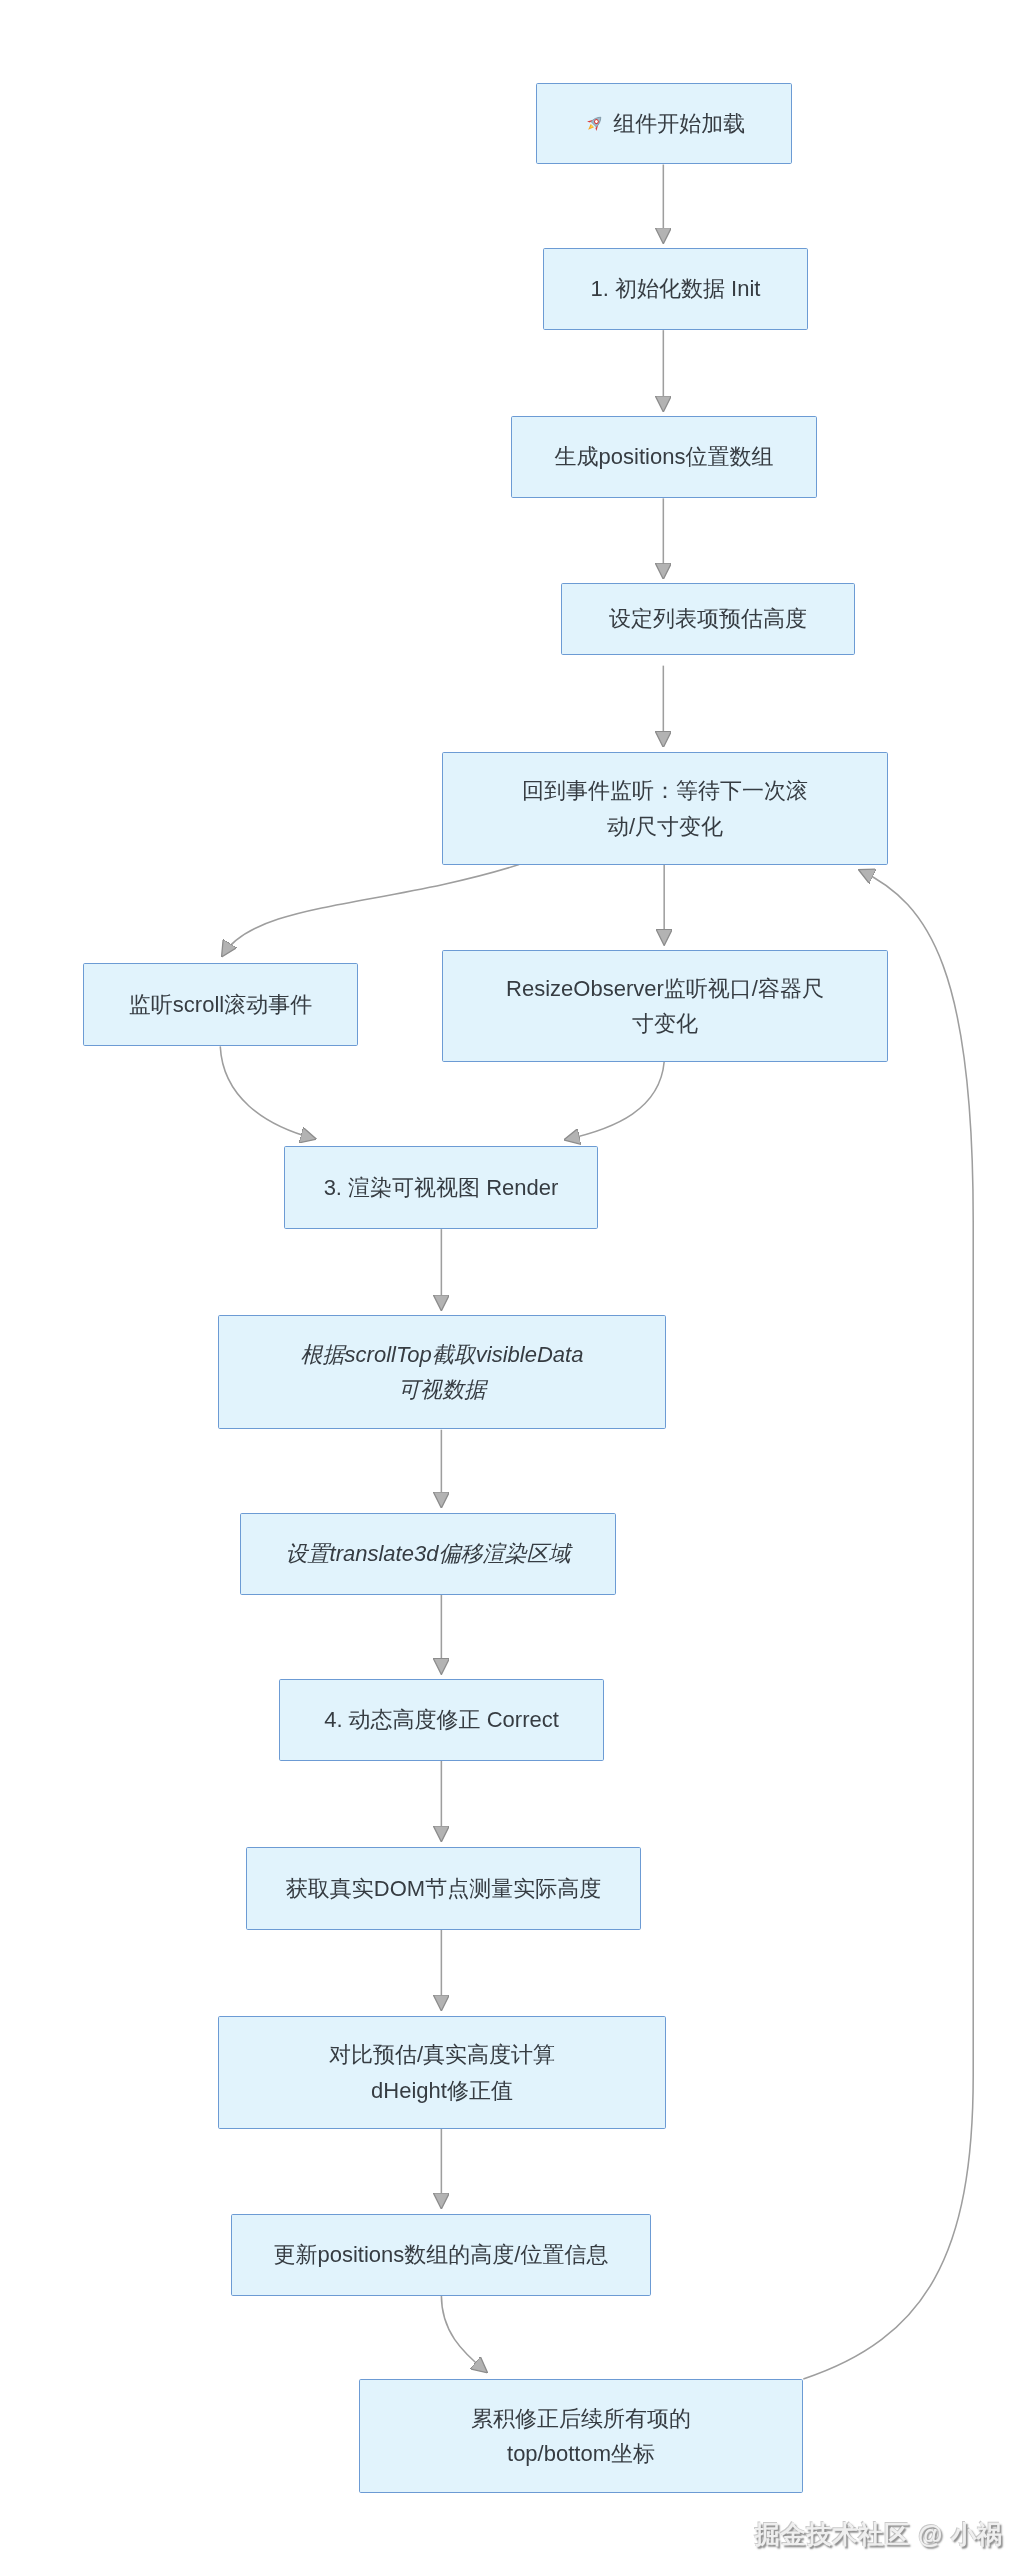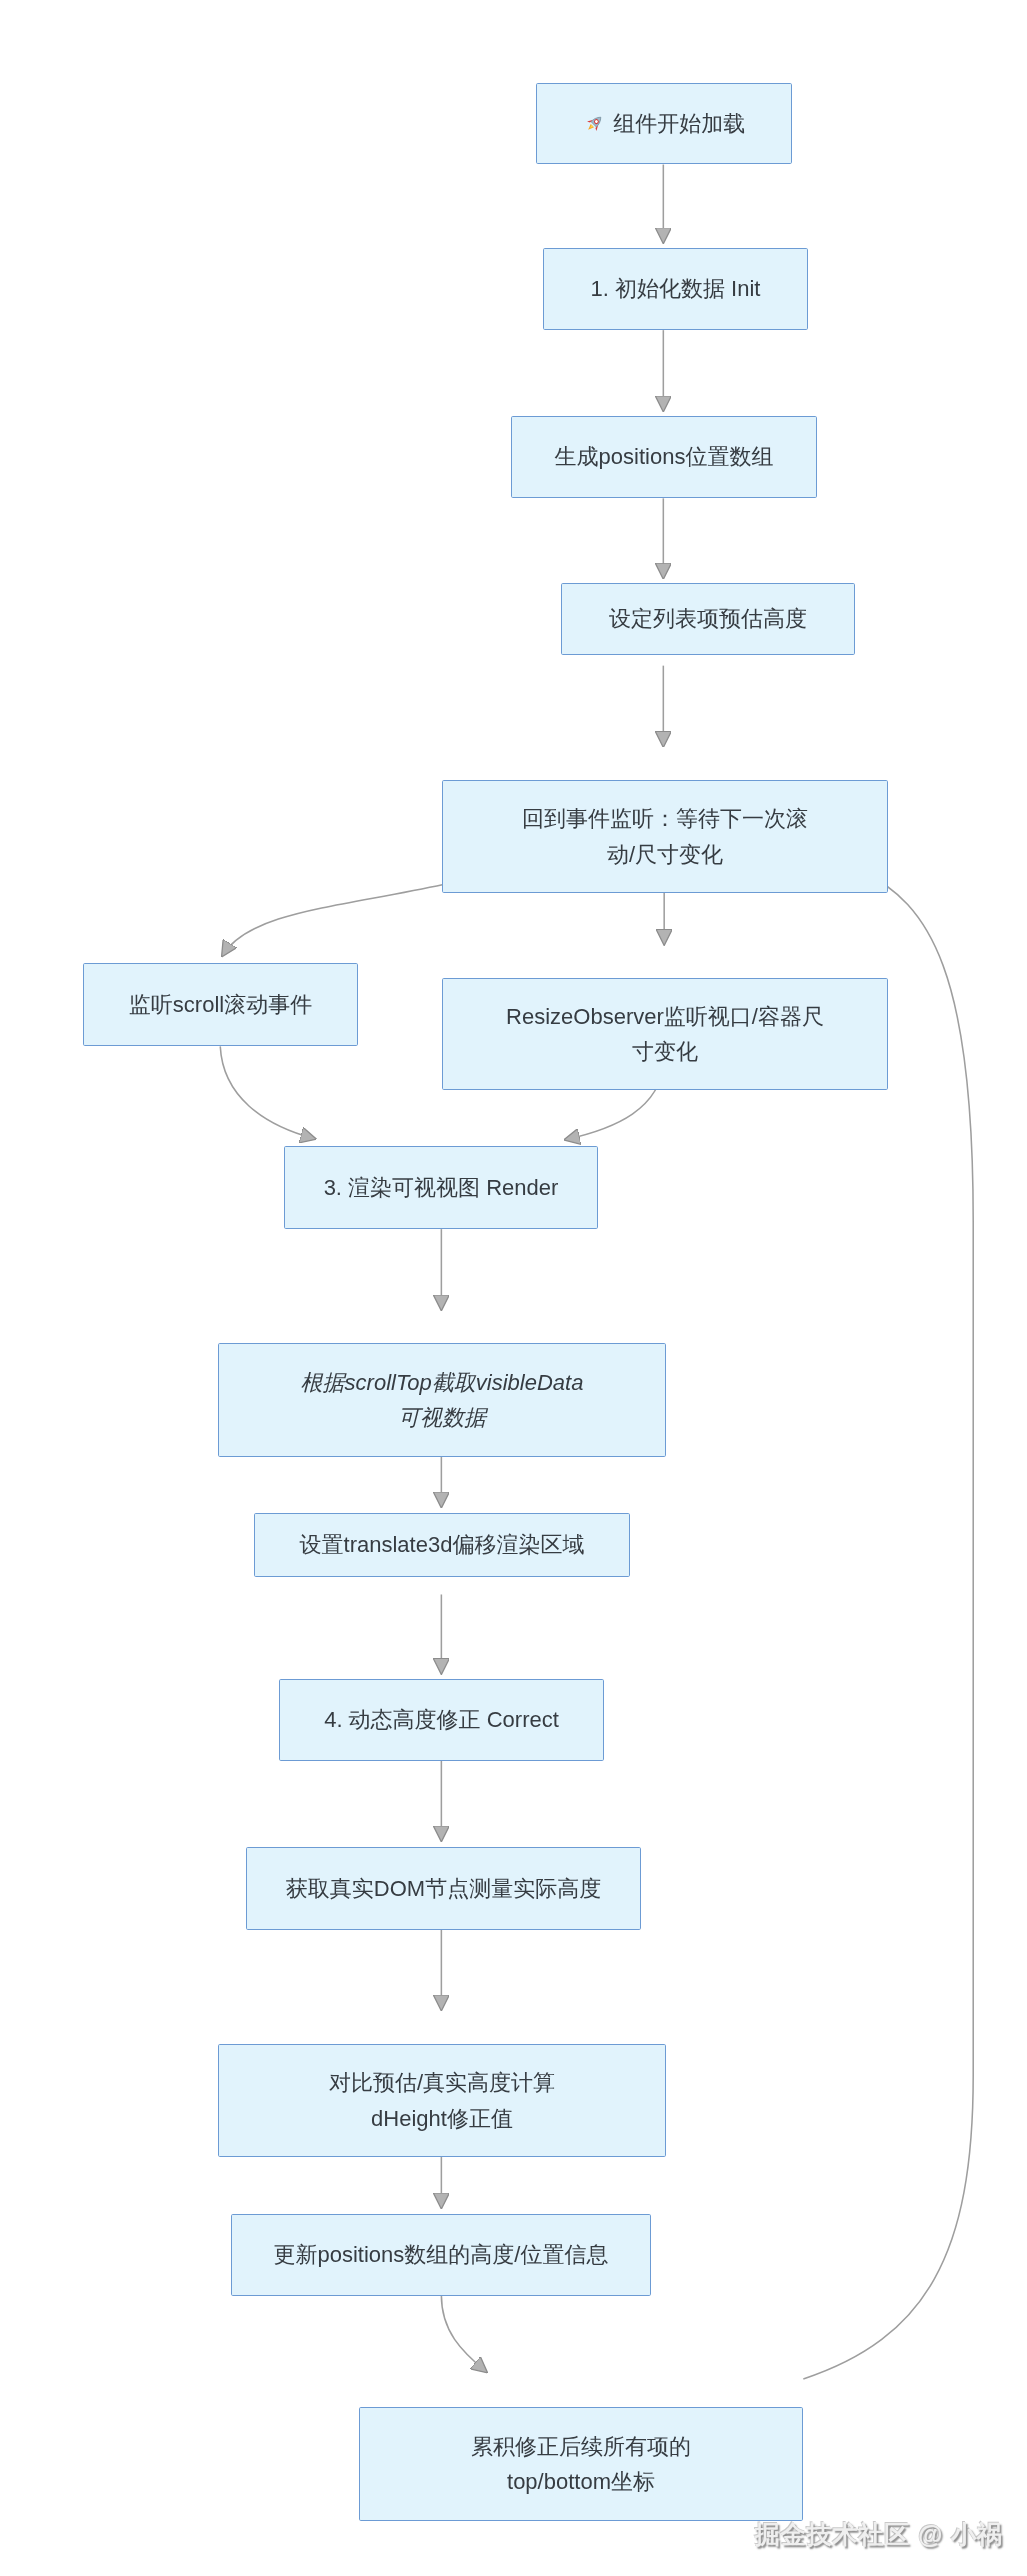--- a/index.html
+++ b/index.html
@@ -23,31 +23,31 @@
     align-items:center;
     justify-content:center;
     text-align:center;
     color:#363c42;
     font-size:22px;
     line-height:1.6;
     padding:0 8.5px;
   }
   .node .lbl{display:inline-block;}
   .node .icon{display:inline-flex;margin-right:8.5px;flex:0 0 auto;}
-  .node.twoline{padding:0 70px;margin-top:28px;}
+  .node.twoline{padding:0 70px;}
   #n-start{left:536px;top:83px;width:256px;height:81px;}
   #n-init{left:531px;top:248px;width:265px;height:82px;margin-left:12px;}
   #n-gen-positions{left:511px;top:416px;width:306px;height:82px;}
   #n-estimate-height{left:517px;top:583px;width:294px;height:72px;margin-left:44px;}
   #n-wait-events{left:442px;top:752px;width:446px;height:113px;}
   #n-scroll-listener{left:83px;top:963px;width:275px;height:83px;}
   #n-resize-observer{left:442px;top:950px;width:446px;height:112px;padding:0 60px;}
   #n-render{left:284px;top:1146px;width:314px;height:83px;}
   #n-visible-data{left:218px;top:1315px;width:448px;height:114px;padding:0 73px;font-style:italic;}
-  #n-translate3d{left:254px;top:1513px;width:376px;height:64px;}
+  #n-translate3d{left:240px;top:1513px;width:376px;height:82px;font-style:italic;}
   #n-correct{left:279px;top:1679px;width:325px;height:82px;}
   #n-measure-dom{left:246px;top:1847px;width:395px;height:83px;}
   #n-calc-dheight{left:218px;top:2016px;width:448px;height:113px;padding:0 73px;}
   #n-update-positions{left:231px;top:2214px;width:420px;height:82px;}
   #n-accumulate{left:359px;top:2379px;width:444px;height:114px;padding:0 72px;}
   .watermark{
     position:absolute;
     right:24px;
     top:2518px;
     font-size:25px;

